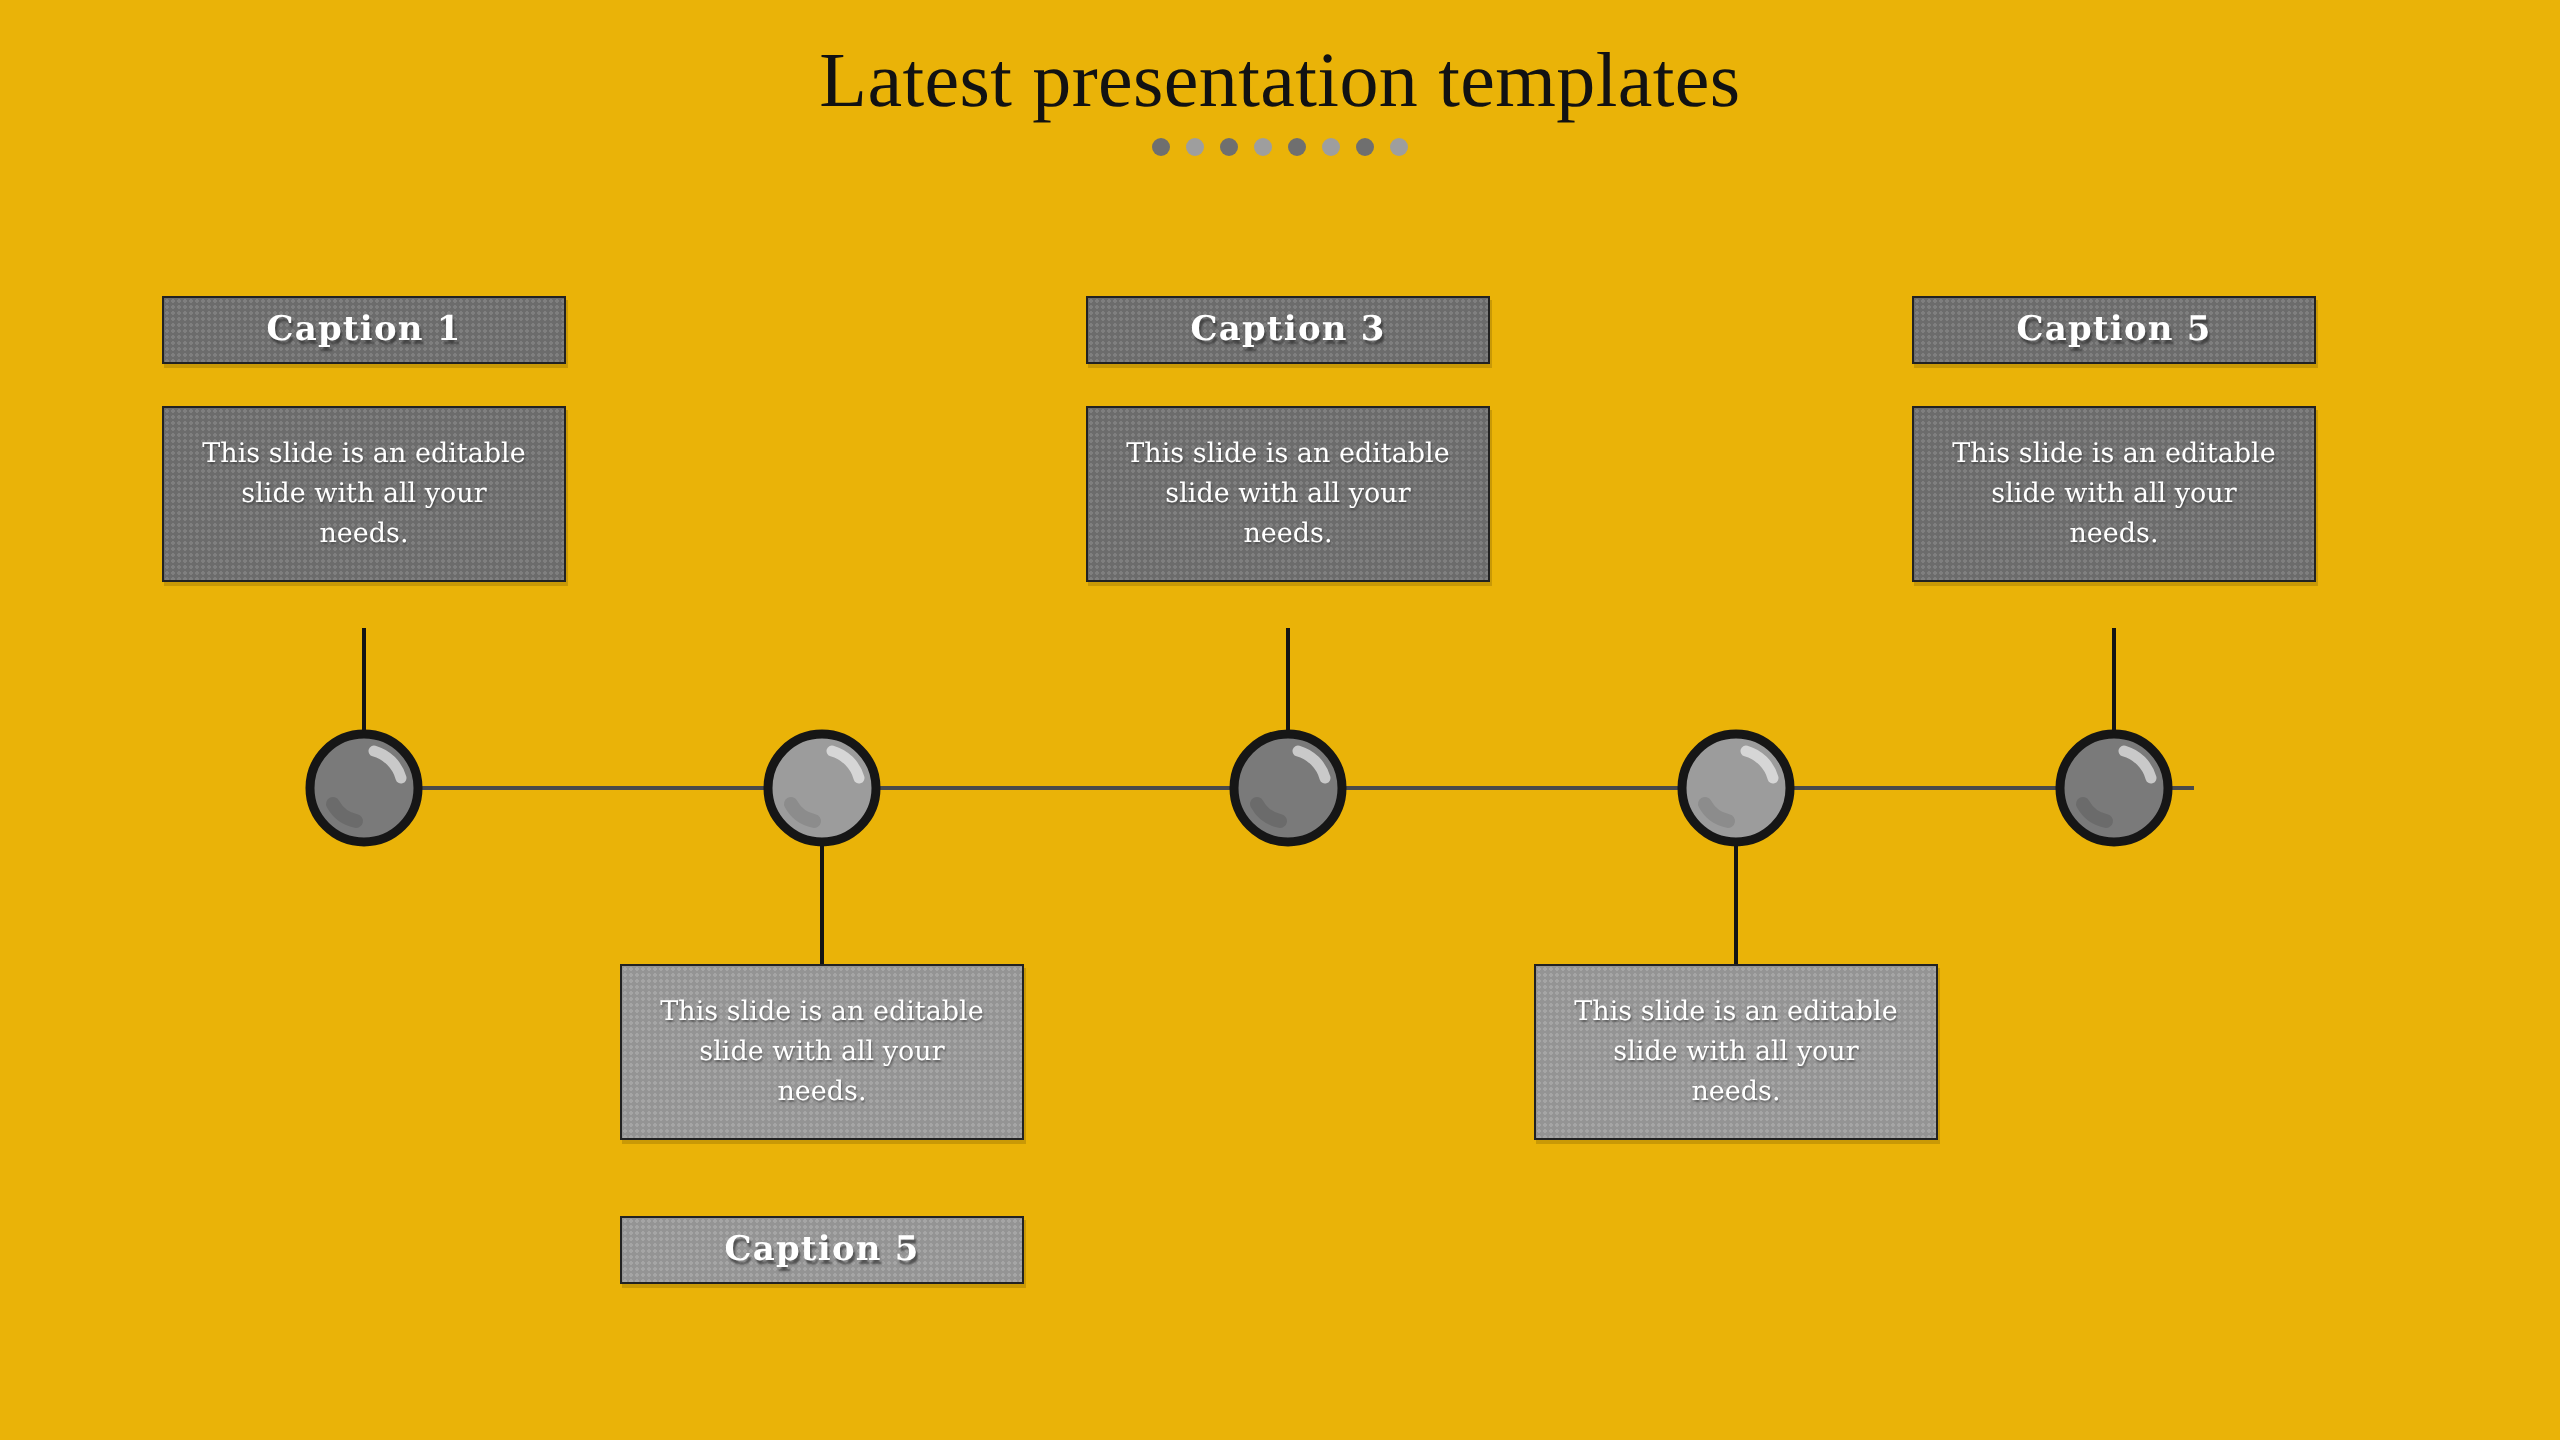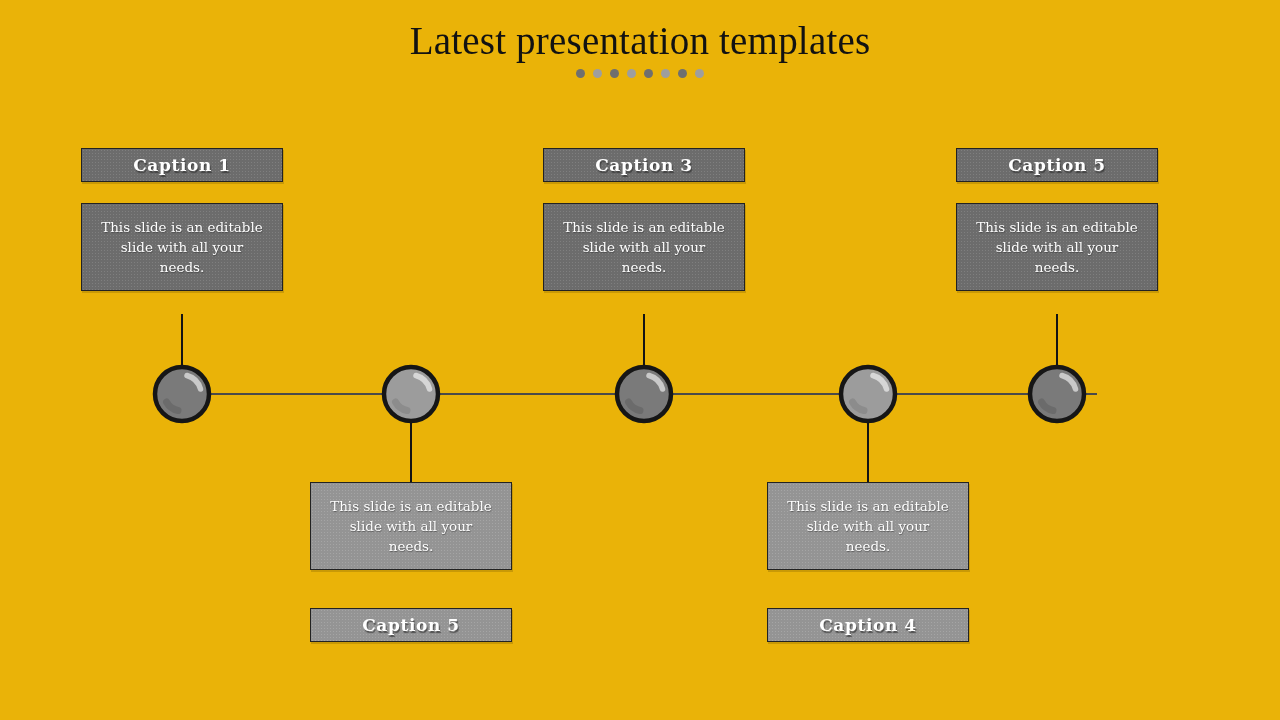--- a/index.html
+++ b/index.html
@@ -130,21 +130,20 @@
       <path d="M15.5 39 A17 17 0 0 0 27 47.5" stroke="rgba(0,0,0,0.12)" stroke-width="7" fill="none" stroke-linecap="round"></path>
       <path d="M36 12.5 A19.5 19.5 0 0 1 49.5 26" stroke-width="5.5" fill="none" stroke-linecap="round" stroke="#c9c9c9"></path>
     </svg>
   </div>
 
   <div class="group bottom g4">
     <div class="vline"></div>
     <div class="body tone-light">
       <span>This slide is an editable slide with all your needs.</span>
     </div>
-    <div class="caption tone-light">Caption 4</div>
     <svg class="node" width="62" height="62" viewBox="0 0 62 62">
       <circle cx="31" cy="31" r="27" stroke-width="4.5" stroke="#161616" fill="#9c9c9c"></circle>
       <path d="M15.5 39 A17 17 0 0 0 27 47.5" stroke="rgba(0,0,0,0.10)" stroke-width="7" fill="none" stroke-linecap="round"></path>
       <path d="M36 12.5 A19.5 19.5 0 0 1 49.5 26" stroke-width="5.5" fill="none" stroke-linecap="round" stroke="#d6d6d6"></path>
     </svg>
   </div>
 
   <div class="group top g5">
     <div class="caption tone-dark">Caption 5</div>
     <div class="body tone-dark">

